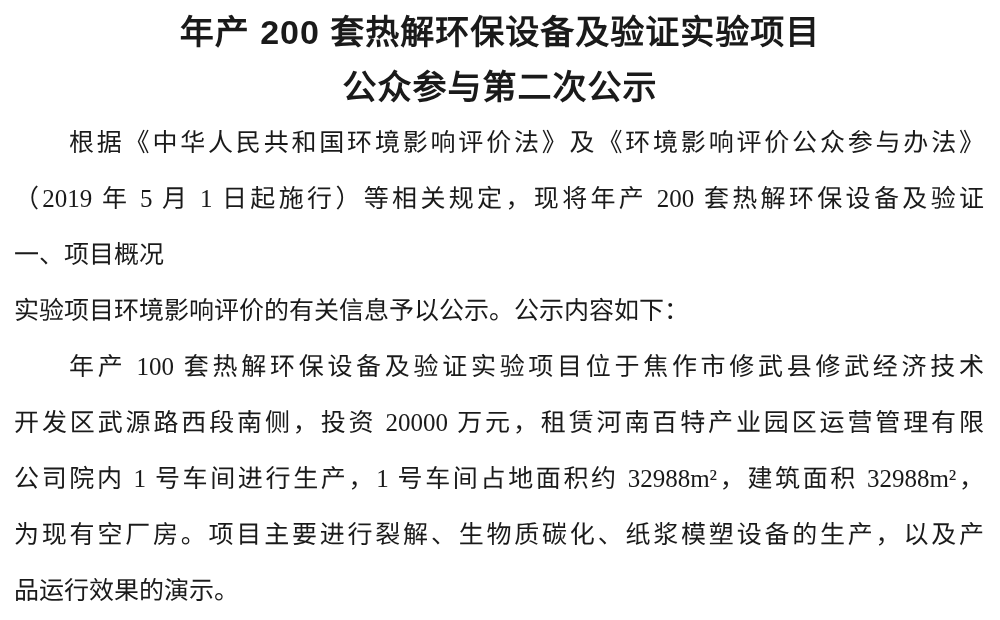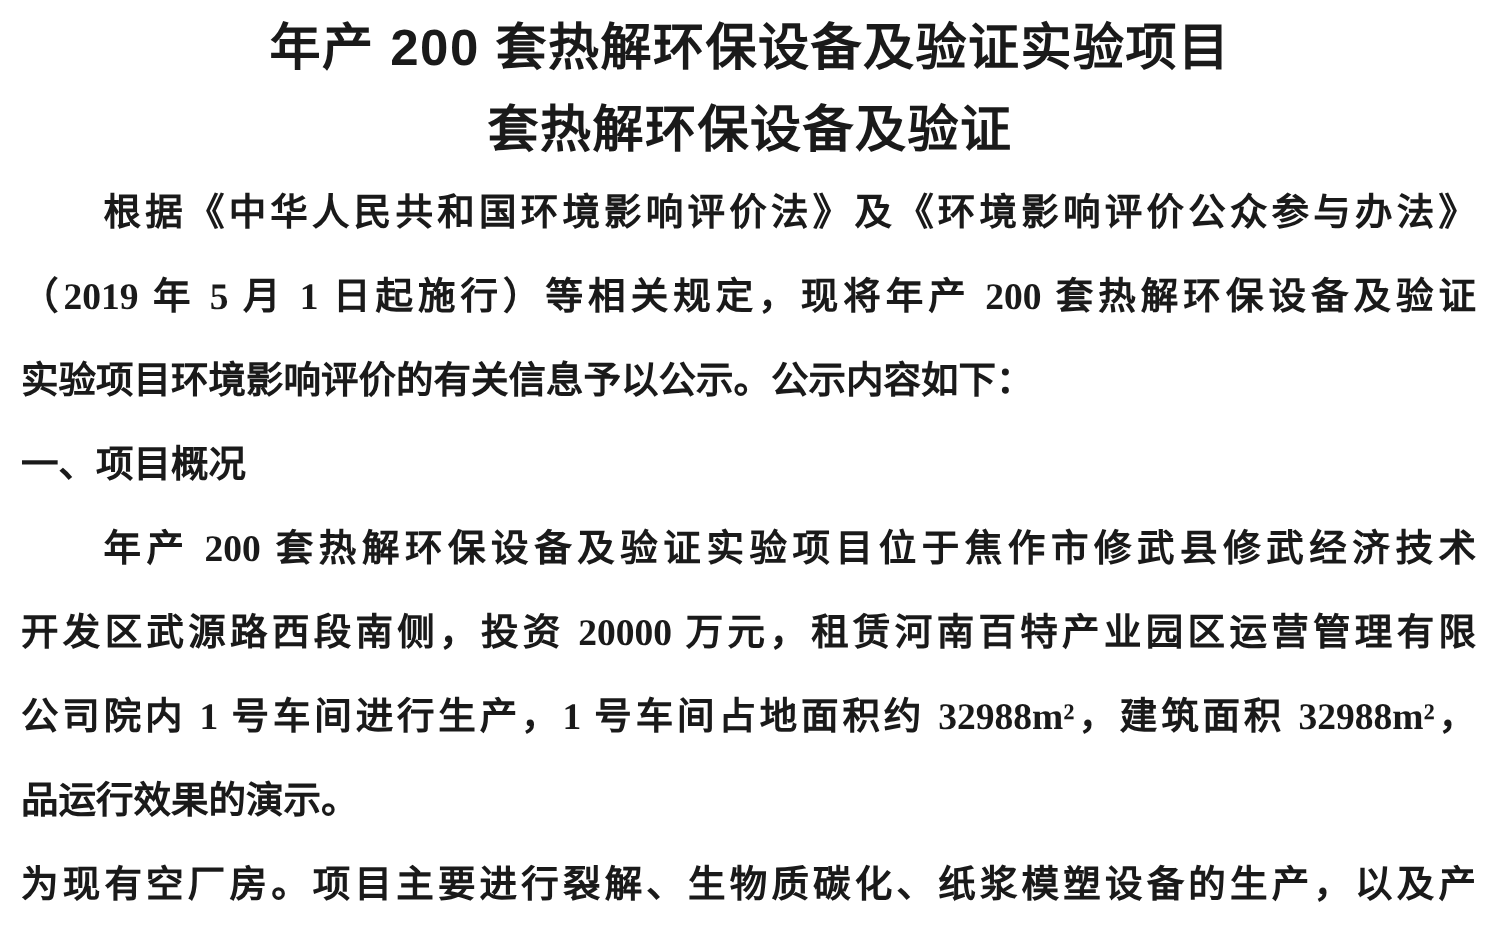--- a/index.html
+++ b/index.html
@@ -32,52 +32,51 @@
   .body-text {
     font-family: "Liberation Serif", serif;
     font-size: 25px;
     color: var(--text-color);
     padding: 0 16px 0 14px;
   }
   .line {
     line-height: 56px;
     white-space: nowrap;
     text-align: left;
-    font-weight: bold;
   }
   
   .line.fill {
     white-space: normal;
     text-align: justify;
     text-align-last: justify;
     text-justify: inter-character;
   }
   .line.indent {
     text-indent: 2.2em;
   }
 </style>
 </head>
 <body>
 
 <div class="page">
 
   <div class="title">
     <div class="title-line">年产 200 套热解环保设备及验证实验项目</div>
-    <div class="title-line">套热解环保设备及验证</div>
+    <div class="title-line">公众参与第二次公示</div>
   </div>
 
   <div class="body-text">
 
     <div class="line fill indent">根据《中华人民共和国环境影响评价法》及《环境影响评价公众参与办法》</div>
     <div class="line fill">（2019 年 5 月 1 日起施行）等相关规定，现将年产 200 套热解环保设备及验证</div>
+    <div class="line">一、项目概况</div>
+
     <div class="line">实验项目环境影响评价的有关信息予以公示。公示内容如下：</div>
 
-    <div class="line">一、项目概况</div>
-
-    <div class="line fill indent">年产 200 套热解环保设备及验证实验项目位于焦作市修武县修武经济技术</div>
+    <div class="line fill indent">年产 100 套热解环保设备及验证实验项目位于焦作市修武县修武经济技术</div>
     <div class="line fill">开发区武源路西段南侧，投资 20000 万元，租赁河南百特产业园区运营管理有限</div>
     <div class="line fill">公司院内 1 号车间进行生产，1 号车间占地面积约 32988m²，建筑面积 32988m²，</div>
+    <div class="line fill">为现有空厂房。项目主要进行裂解、生物质碳化、纸浆模塑设备的生产，以及产</div>
     <div class="line">品运行效果的演示。</div>
-    <div class="line fill">为现有空厂房。项目主要进行裂解、生物质碳化、纸浆模塑设备的生产，以及产</div>
 
   </div>
 
 </div>
 
 </body></html>

